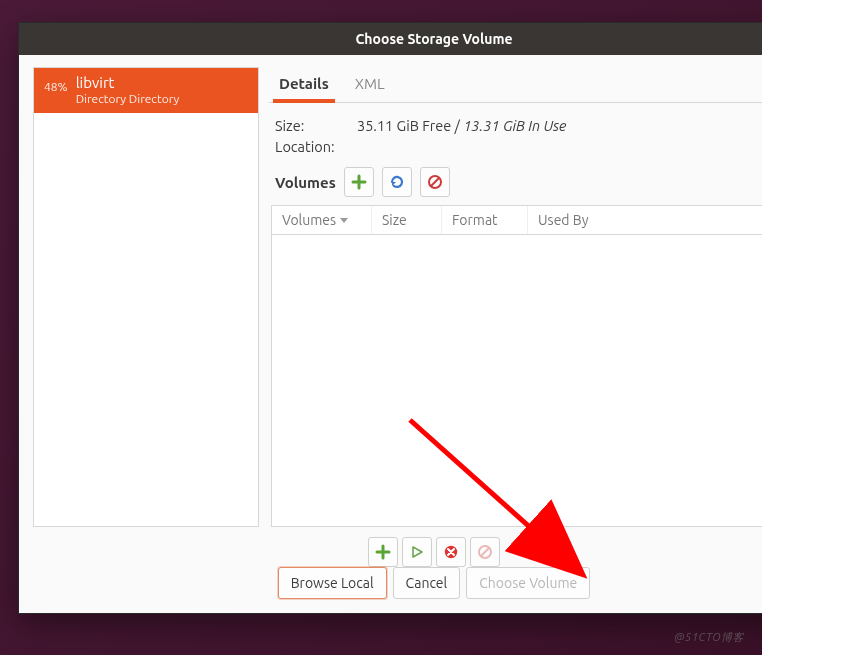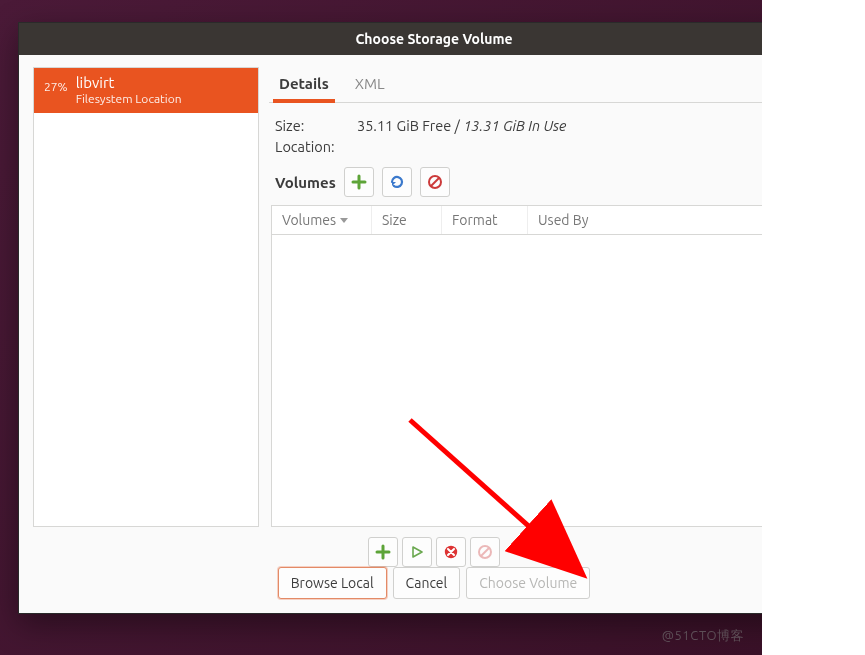--- a/index.html
+++ b/index.html
@@ -197,22 +197,23 @@
   }
   .txtbtn.disabled {
     color: #b7b7b5;
     cursor: default;
   }
   .iconbtn.disabled svg { opacity: 0.35; }
   .watermark {
     position: absolute;
     right: 18px; bottom: 10px;
     color: rgba(120,120,120,0.6);
-    font-size: 13px;
+    font-size: 11px;
     letter-spacing: 0.5px;
+    font-style: italic;
   }
   .annotation-arrow {
     position: absolute;
     pointer-events: none;
   }
   .sort-caret {
     width: 0; height: 0;
     border-left: 4px solid transparent;
     border-right: 4px solid transparent;
     border-top: 5px solid #999;
@@ -232,24 +233,24 @@
           <path d="M1 1 L9 9 M9 1 L1 9" stroke="#fff" stroke-width="1.8" stroke-linecap="round"></path>
         </svg>
       </div>
     </div>
 
     <div class="dialog-body">
       <div class="main-row">
 
         <div class="sidebar">
           <div class="pool-item">
-            <div class="pool-pct">27%</div>
+            <div class="pool-pct">48%</div>
             <div>
               <div class="pool-name">libvirt</div>
-              <div class="pool-sub">Filesystem Location</div>
+              <div class="pool-sub">Directory Directory</div>
             </div>
           </div>
         </div>
 
         <div class="detail-pane">
           <div class="tabs">
             <div class="tab active">Details</div>
             <div class="tab">XML</div>
           </div>
 

